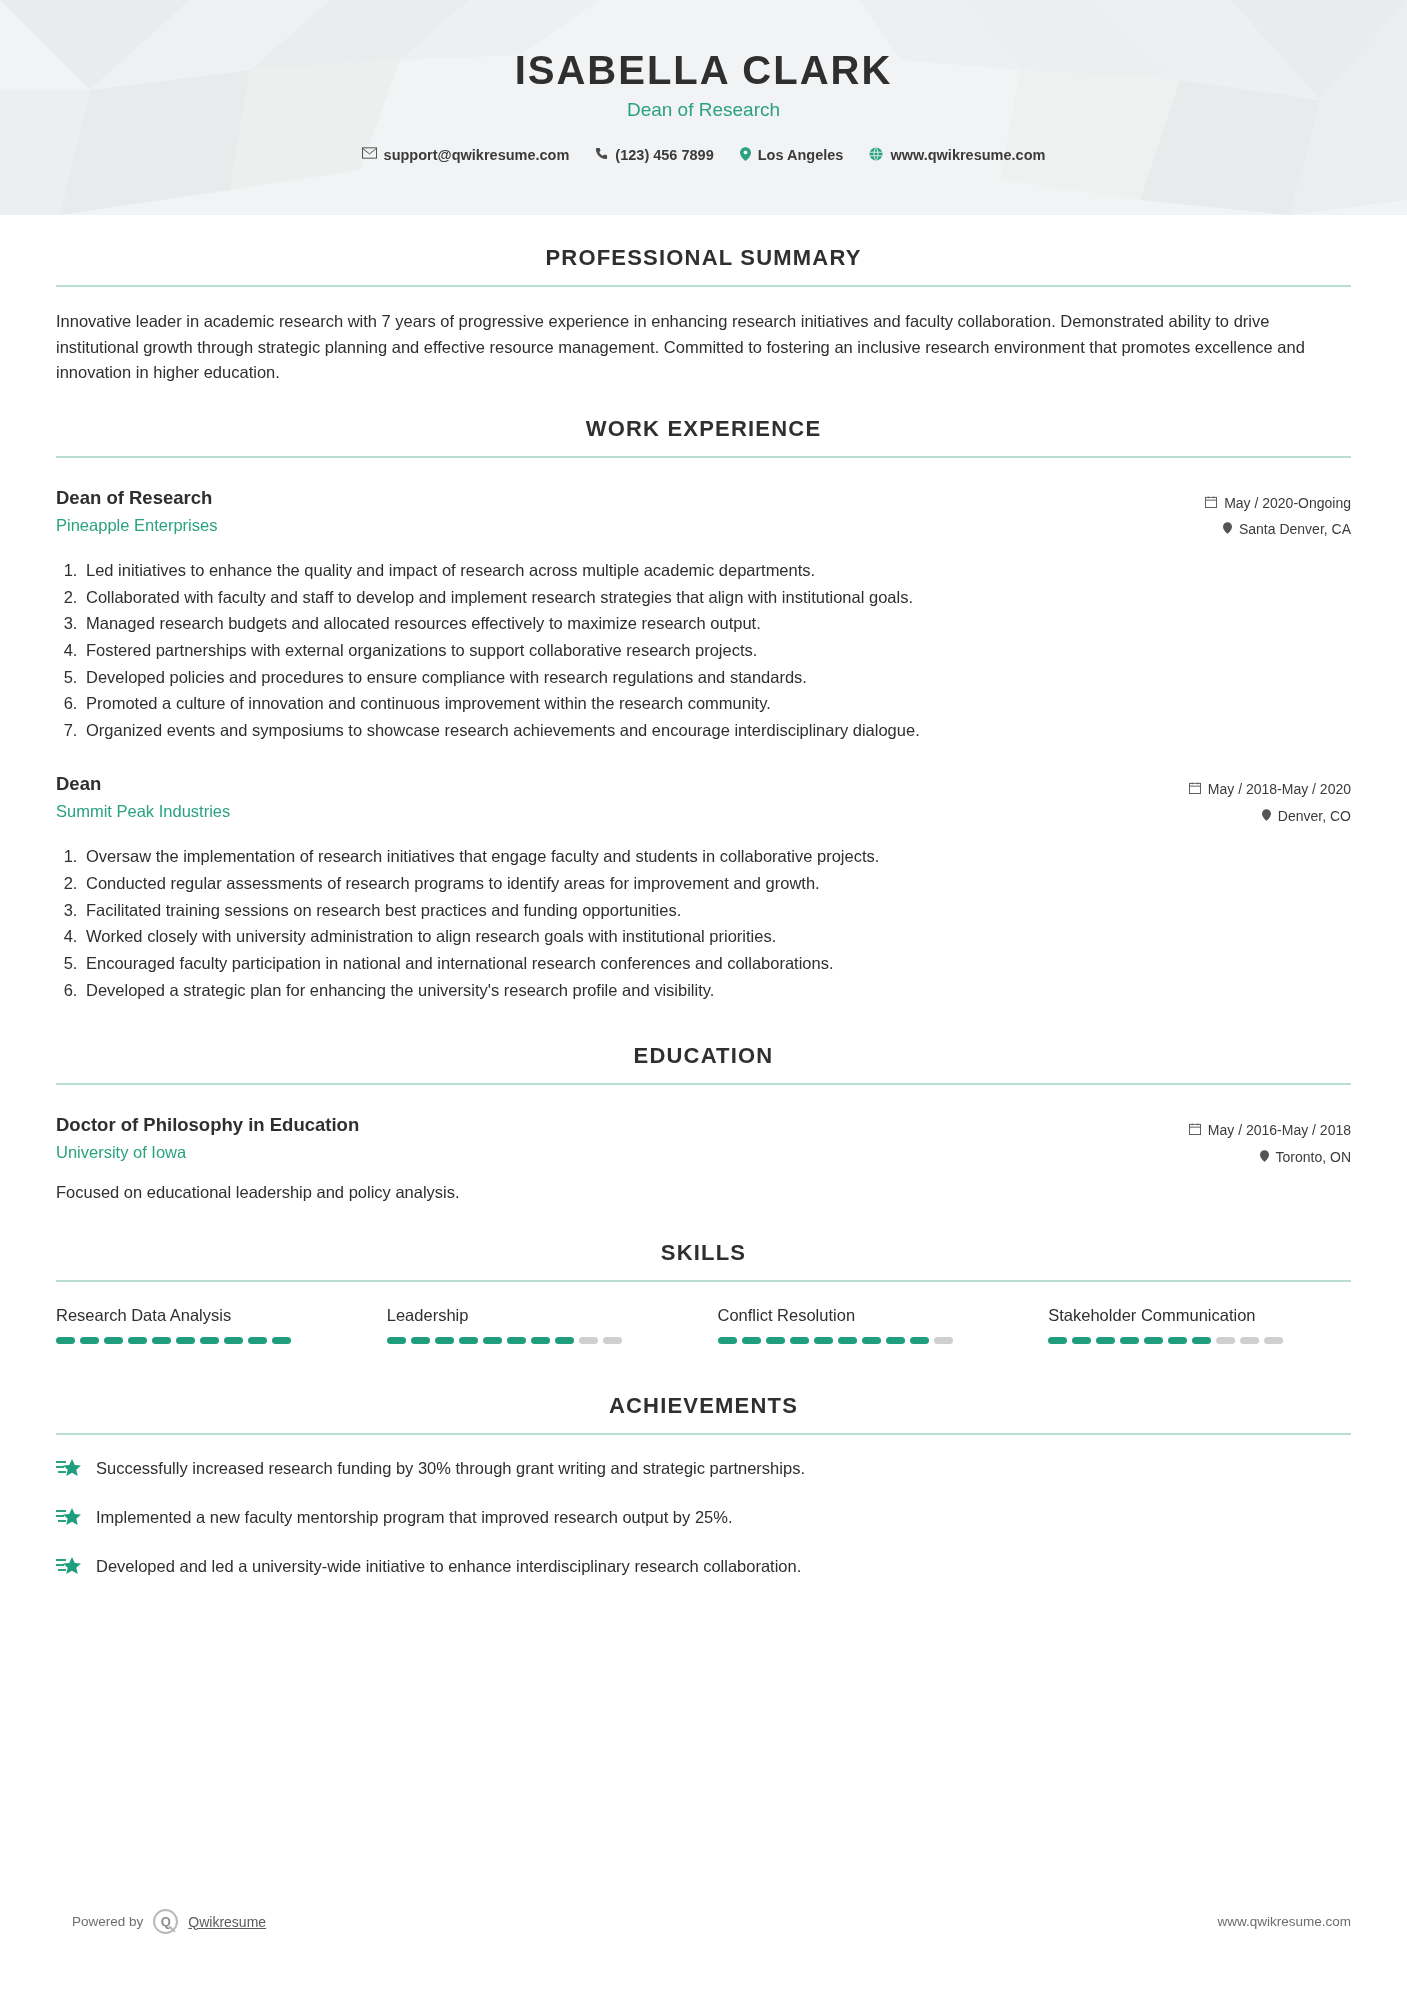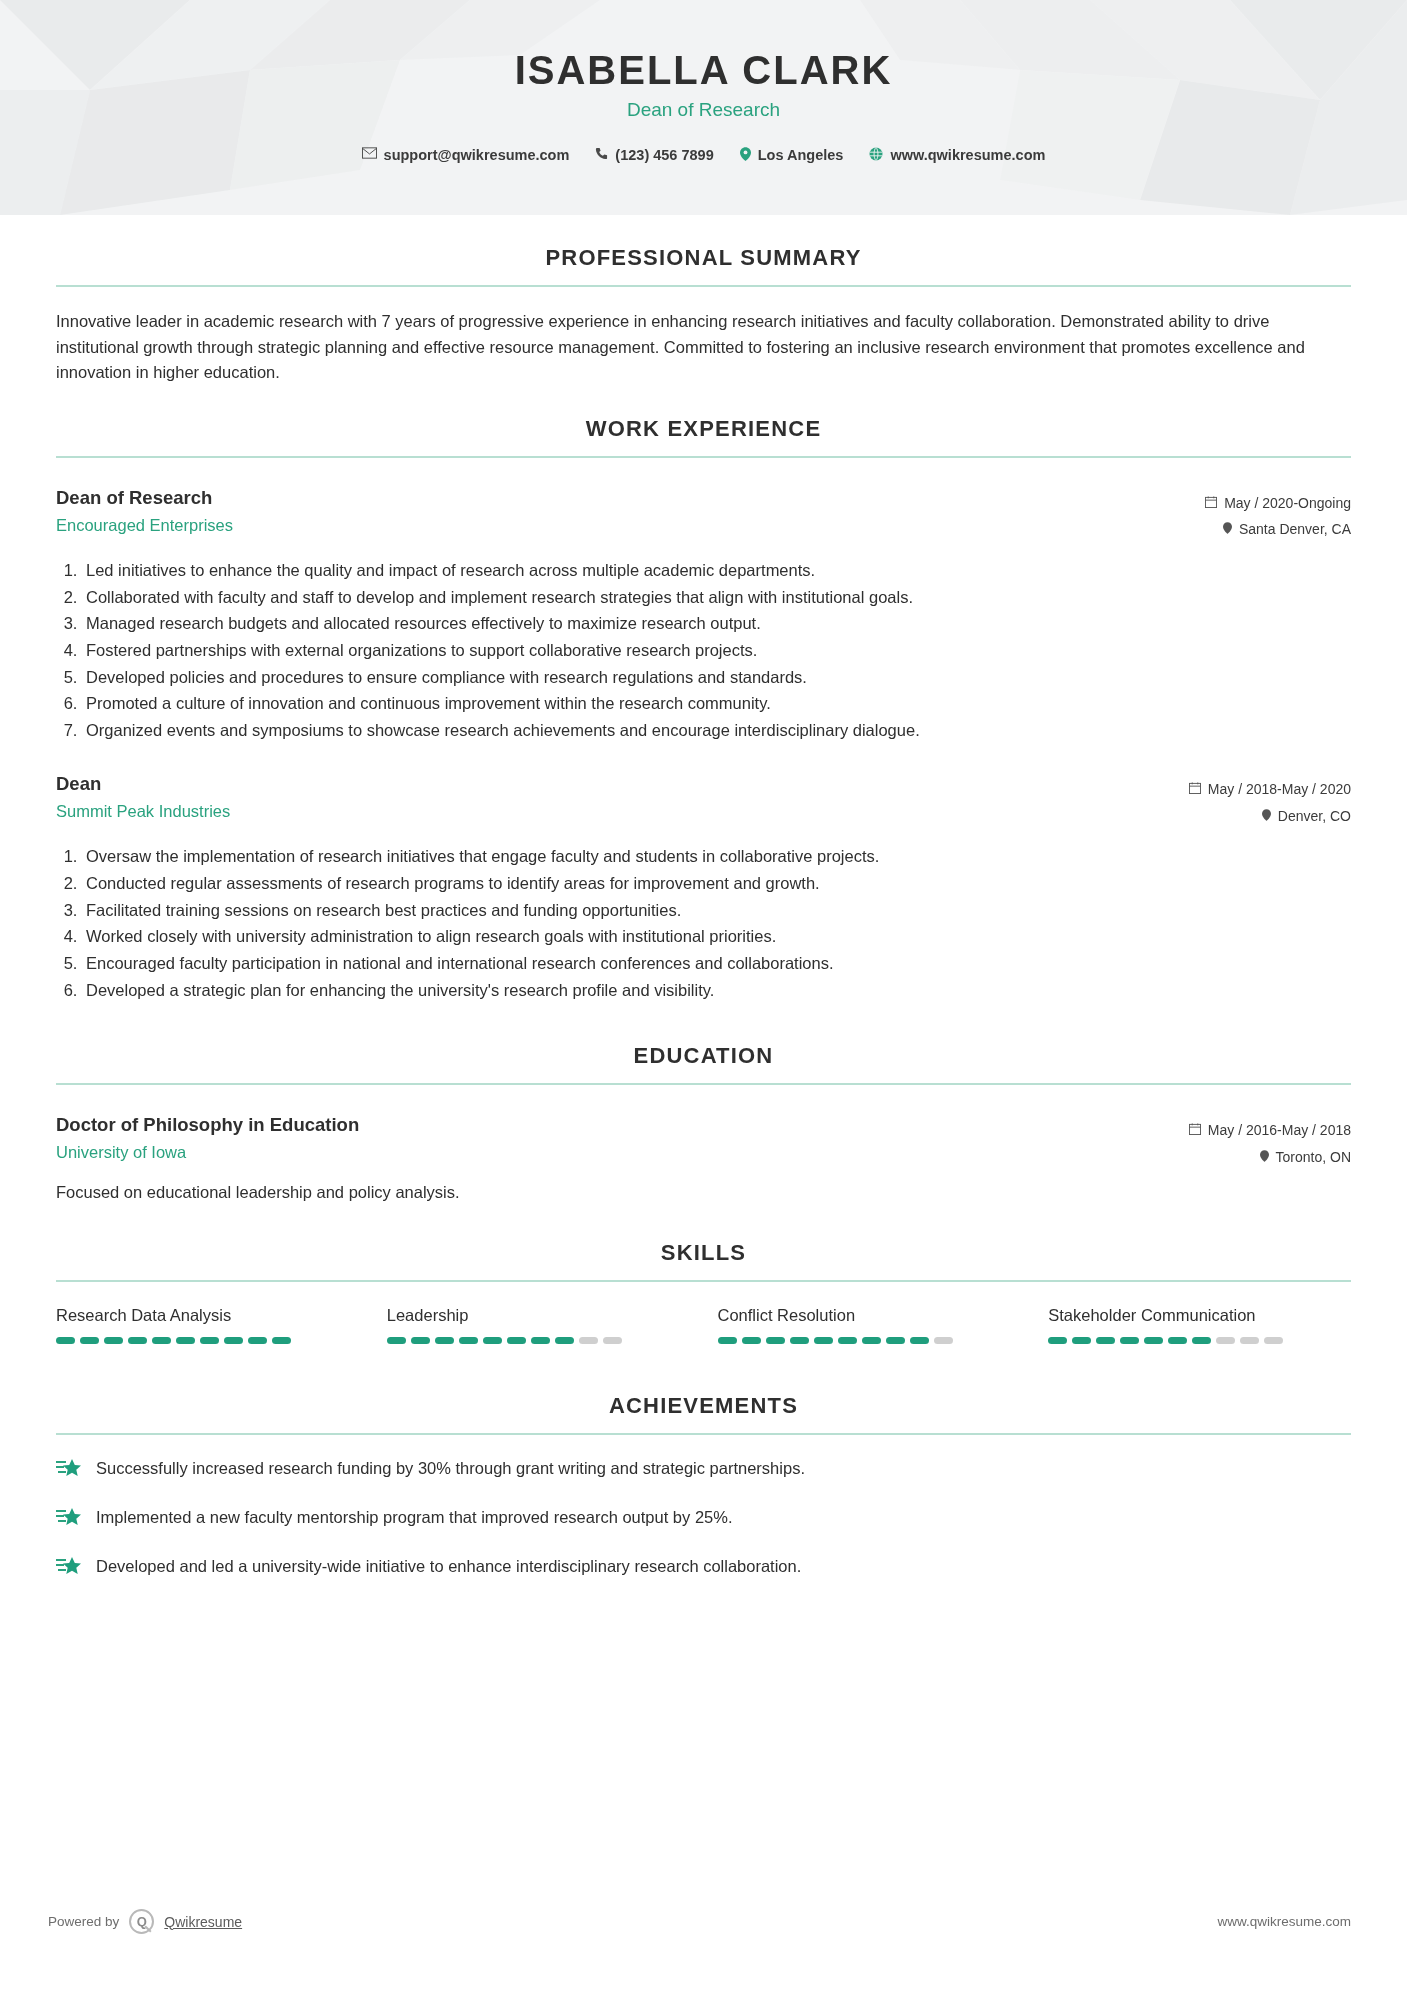--- a/index.html
+++ b/index.html
@@ -157,21 +157,21 @@
     font-size: 16.5px;
     color: #2f2f2f;
     margin-bottom: 22px;
     line-height: 1.4;
   }
   .ach-icon { flex: 0 0 auto; margin-top: 1px; }
 
   
   .footer {
     position: absolute;
-    left: 48px;
+    left: 72px;
     right: 56px;
     bottom: 56px;
     display: flex;
     justify-content: space-between;
     align-items: center;
     font-size: 13.5px;
     color: #6d6d6d;
   }
   .footer-left { display: flex; align-items: center; gap: 10px; }
   .brand-mark {
@@ -263,21 +263,21 @@
   </div>
 
   <div>
     <div class="section-title">WORK EXPERIENCE</div>
     <div class="rule"></div>
 
     <div class="entry">
       <div class="entry-head">
         <div class="entry-left">
           <div class="entry-role">Dean of Research</div>
-          <div class="entry-org">Encouraged Enterprises</div>
+          <div class="entry-org">Pineapple Enterprises</div>
         </div>
         <div class="entry-right">
           <div class="meta-line">
             <span>
               <svg width="12" height="12" viewBox="0 0 13 13">
                   <rect x="0.5" y="1.5" width="12" height="11" fill="none" stroke="#555"></rect>
                   <path d="M0.5 4.5 H12.5 M3.5 0.5 V2.5 M9.5 0.5 V2.5" stroke="#555" fill="none"></path>
                 </svg>
             </span>
             <span>May / 2020-Ongoing</span>

